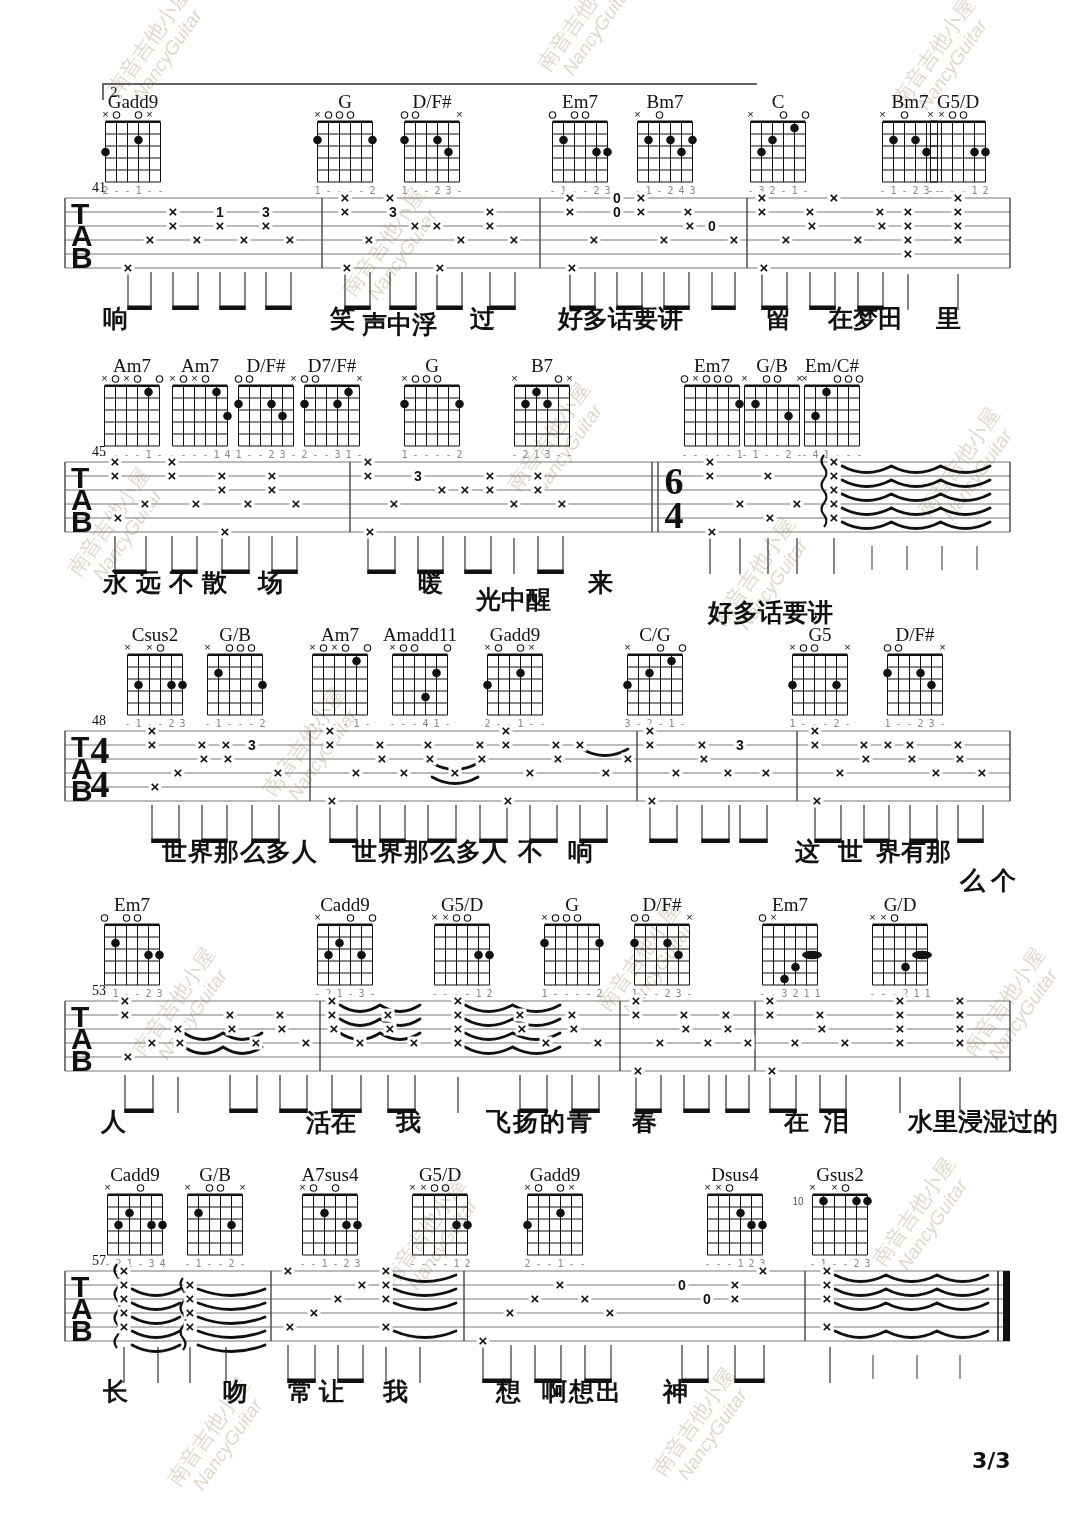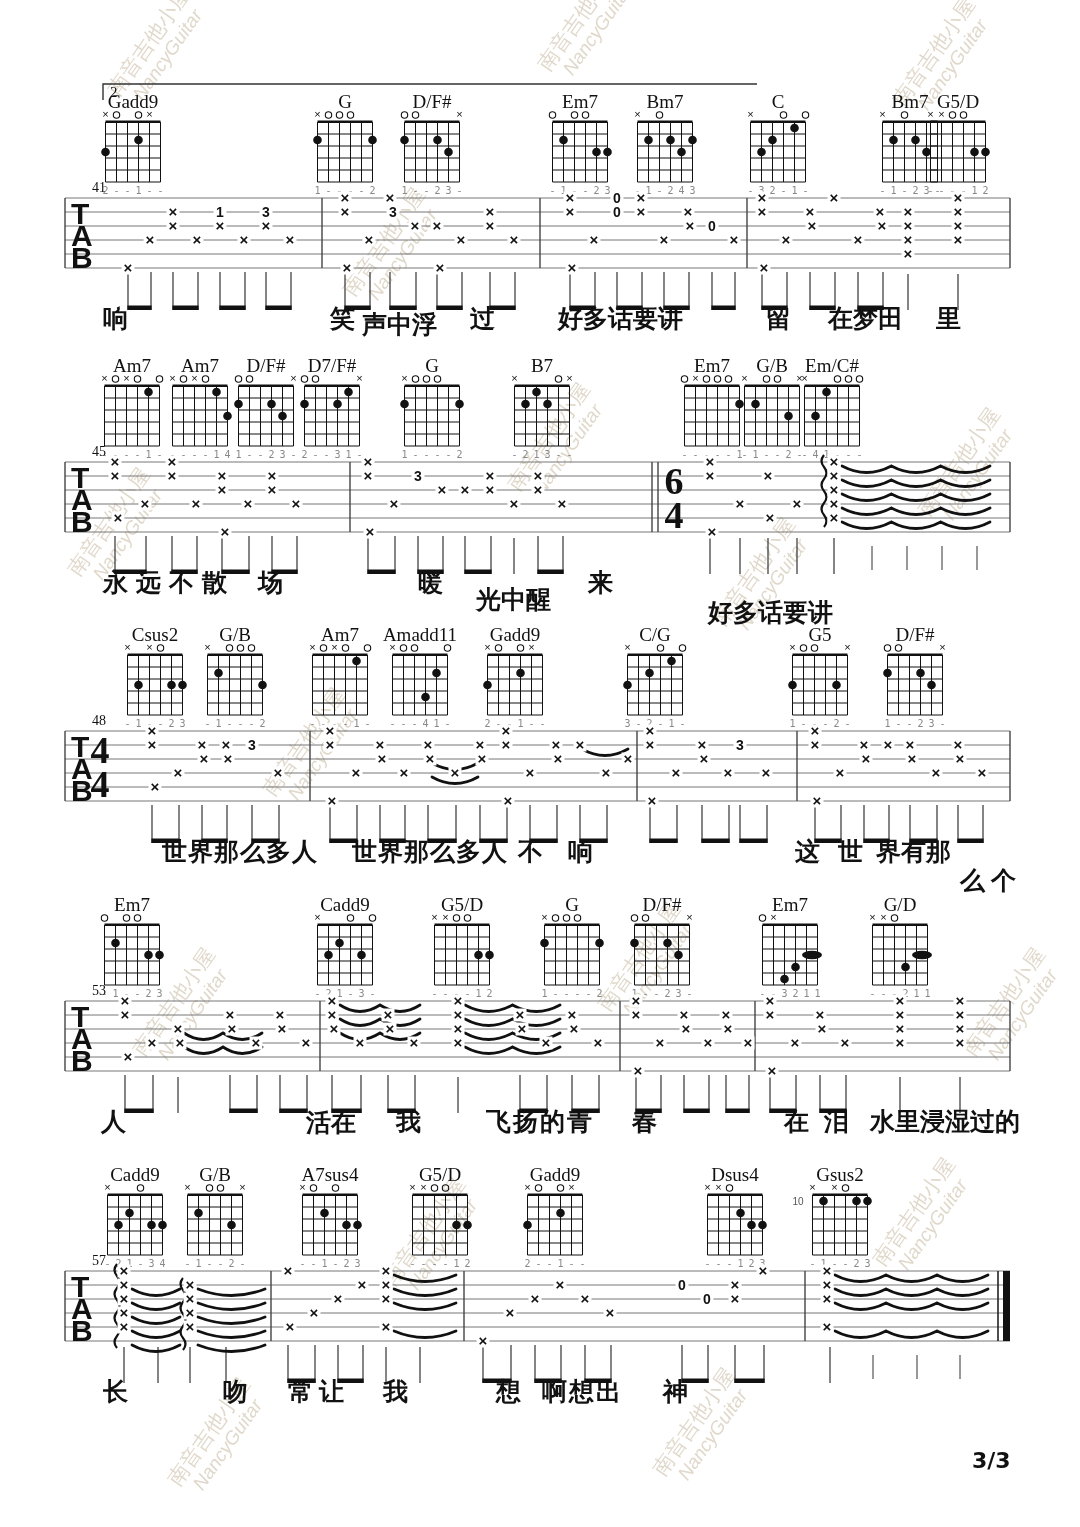--- a/index.html
+++ b/index.html
@@ -1958,21 +1958,21 @@
       <span class="lyr" style="left: 838px; top: 835px;">世</span>
       <span class="lyr" style="left: 876px; top: 835px;">界有那</span>
       <span class="lyr" style="left: 960px; top: 835px; letter-spacing: 6px; margin-top: 29px;">么个</span>
       <span class="lyr" style="left: 101px; top: 1105px;">人</span>
       <span class="lyr" style="left: 306px; top: 1106px;">活在</span>
       <span class="lyr" style="left: 396px; top: 1105px;">我</span>
       <span class="lyr" style="left: 486px; top: 1105px; letter-spacing: 2px;">飞扬的青</span>
       <span class="lyr" style="left: 632px; top: 1105px;">春</span>
       <span class="lyr" style="left: 784px; top: 1105px;">在</span>
       <span class="lyr" style="left: 824px; top: 1105px;">泪</span>
-      <span class="lyr" style="left: 870px; top: 1105px; letter-spacing: 0px;">水里浸湿过的</span>
+      <span class="lyr" style="left: 908px; top: 1105px; letter-spacing: 0px;">水里浸湿过的</span>
       <span class="lyr" style="left: 103px; top: 1375px;">长</span>
       <span class="lyr" style="left: 223px; top: 1375px;">吻</span>
       <span class="lyr" style="left: 288px; top: 1375px; letter-spacing: 6px; text-align: center;">常让</span>
       <span class="lyr" style="left: 383px; top: 1375px;">我</span>
       <span class="lyr" style="left: 496px; top: 1375px;">想</span>
       <span class="lyr" style="left: 542px; top: 1375px; letter-spacing: 2px;">啊想出</span>
       <span class="lyr" style="left: 663px; top: 1375px;">神</span>
     </div>
   <div class="pagenum">3/3</div>
 </div>

